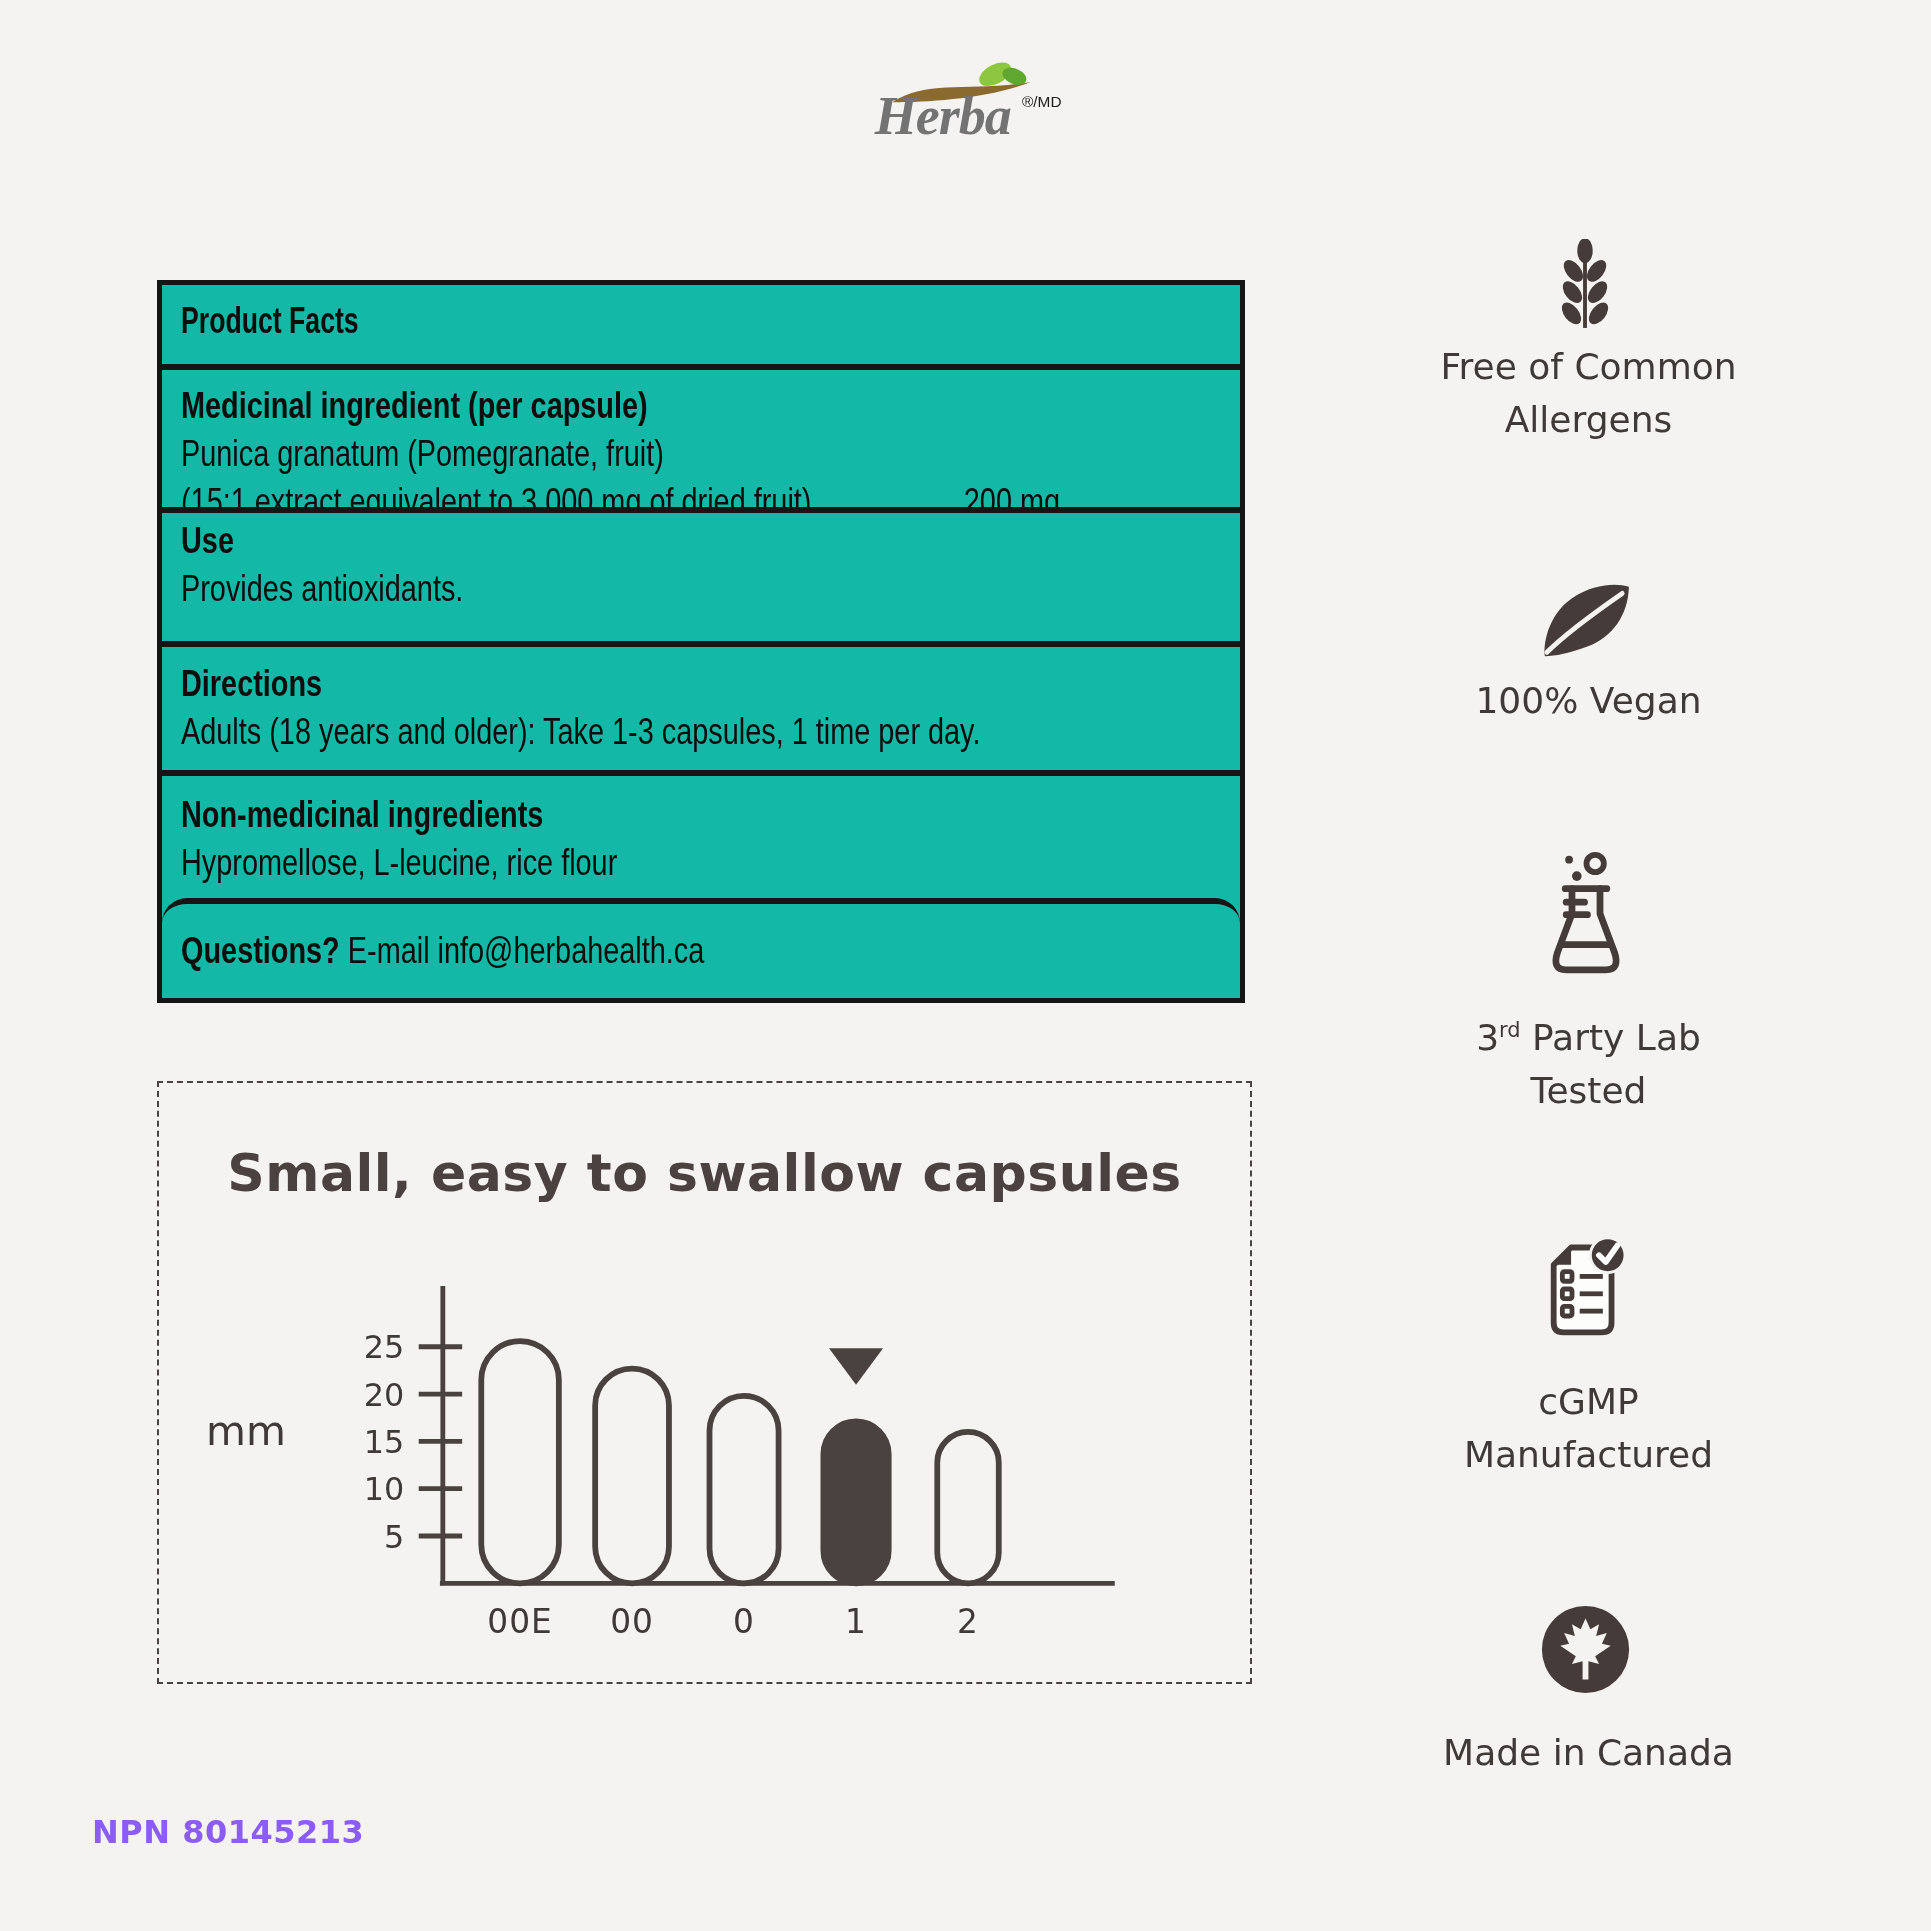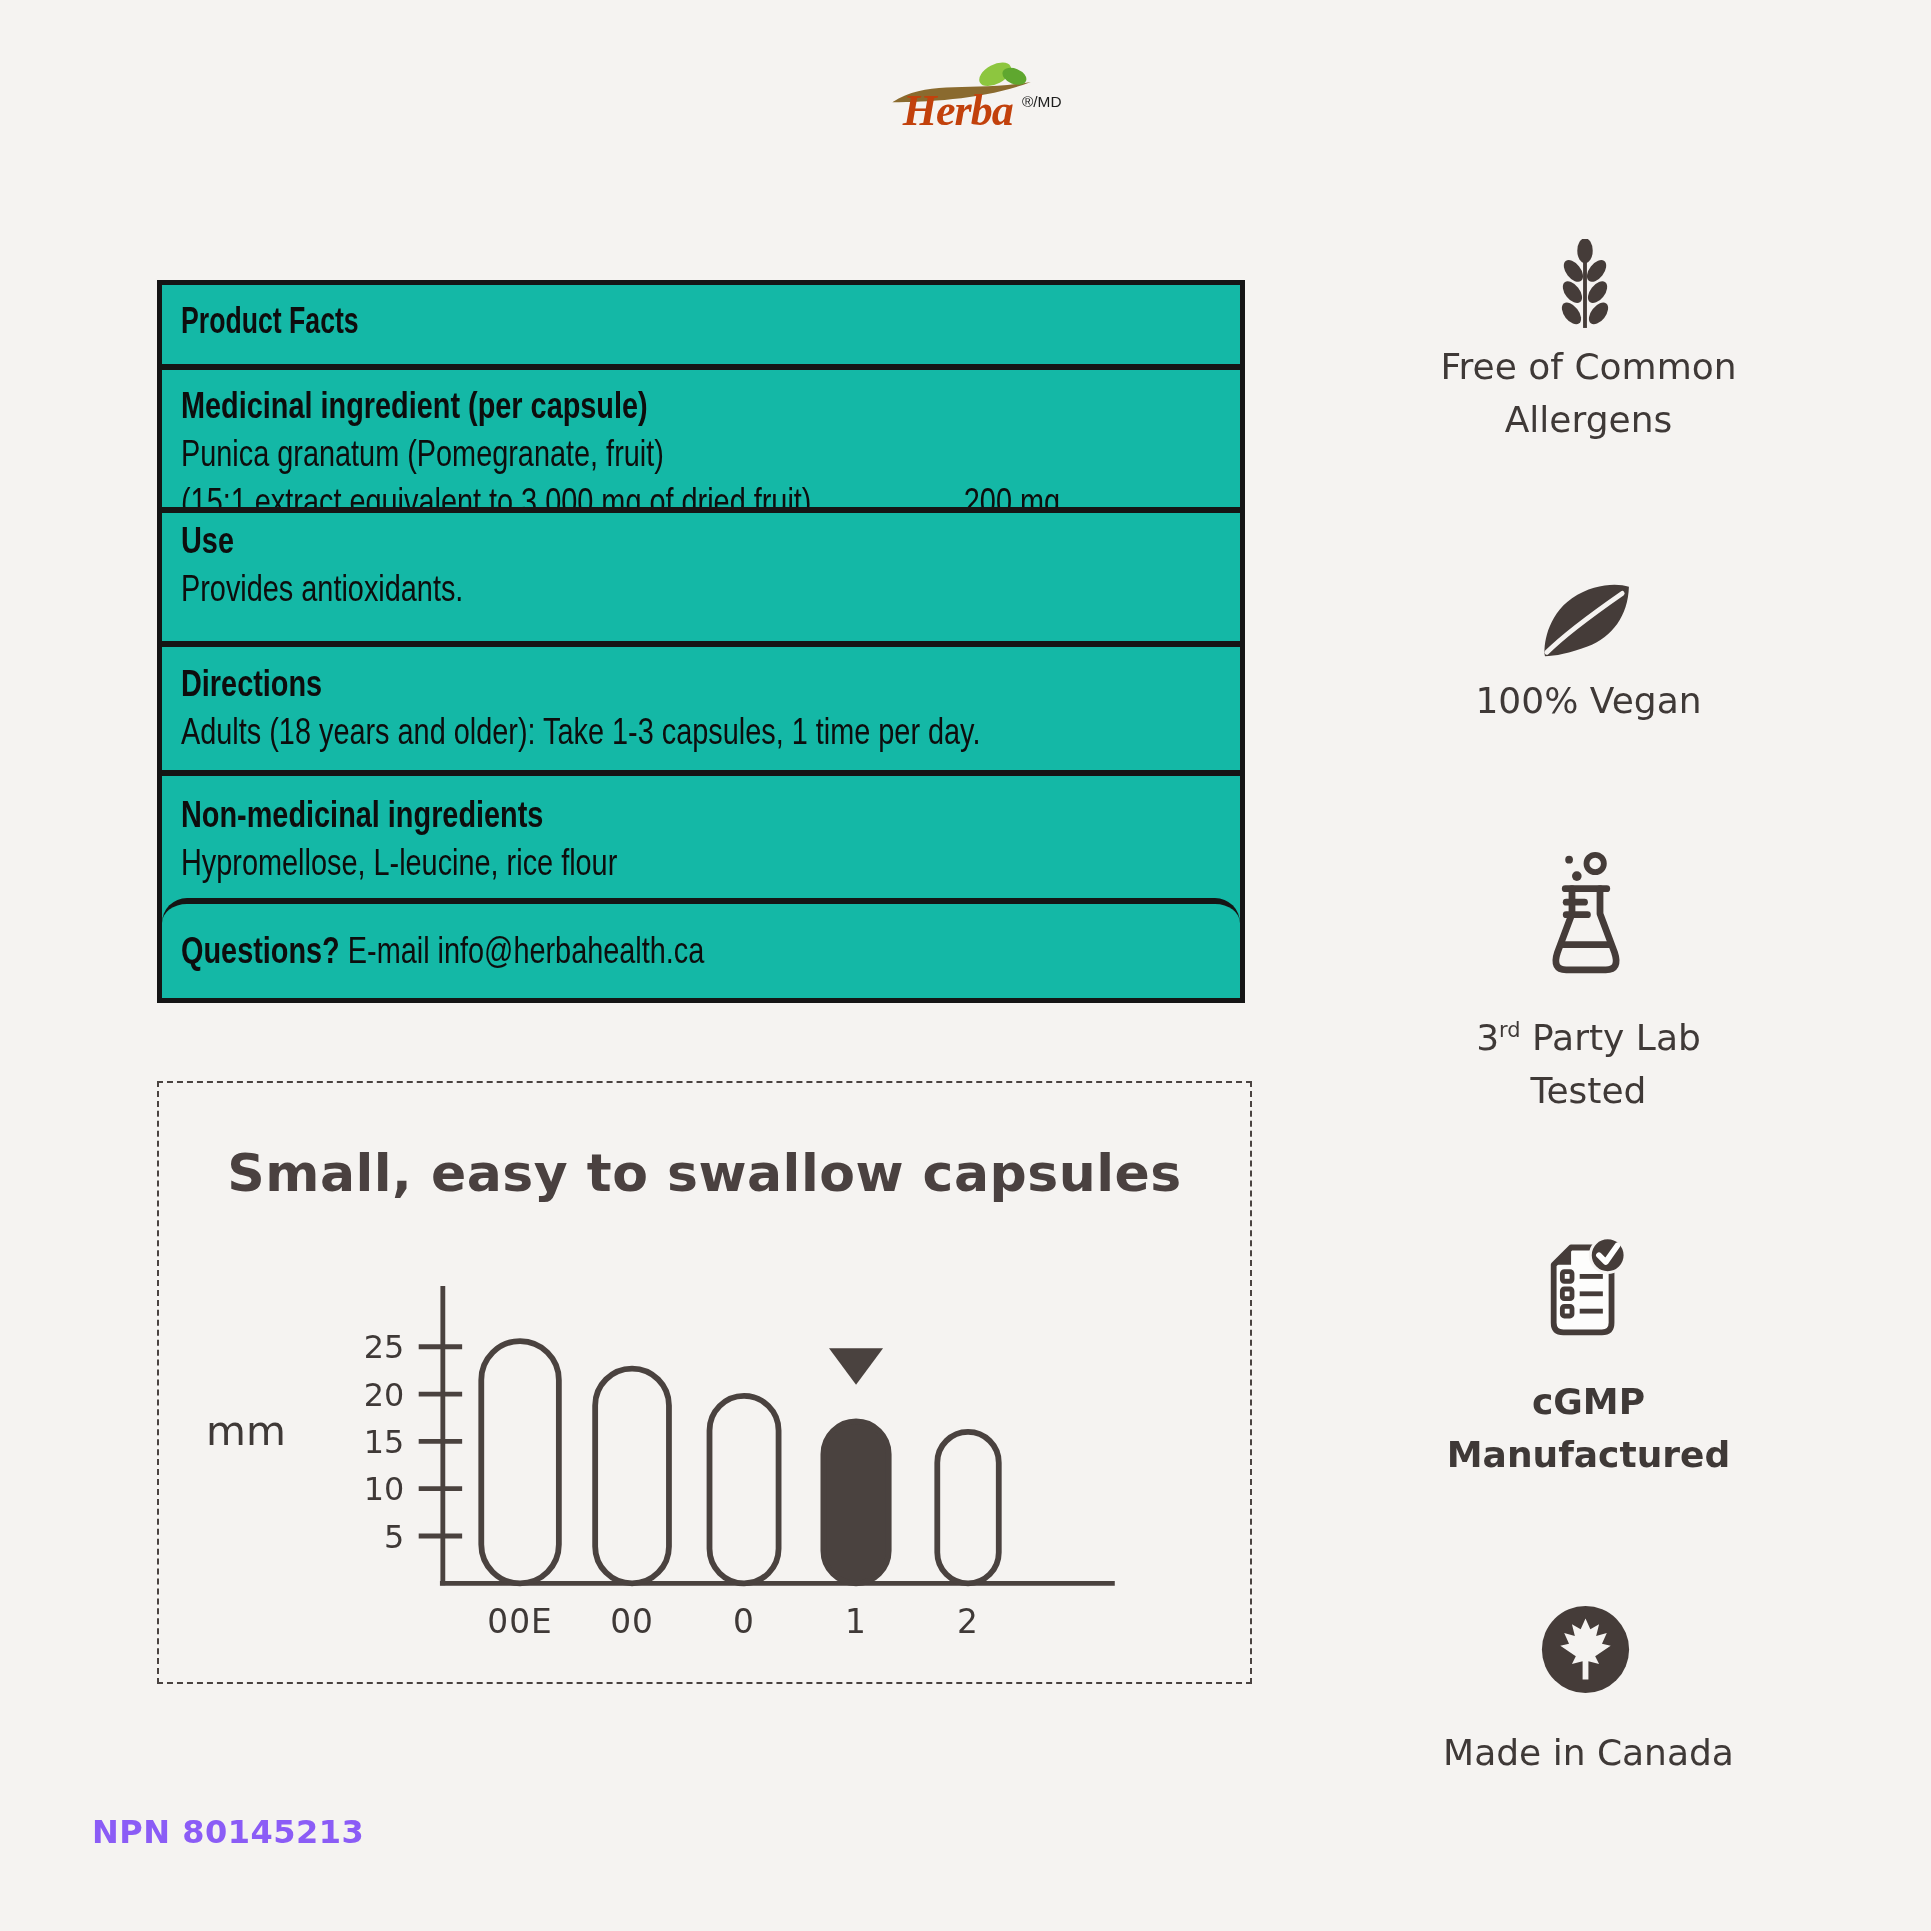--- a/index.html
+++ b/index.html
@@ -10,21 +10,21 @@
     color:#3f3937;
     overflow:hidden;
   }
 
   
   .logo{position:absolute;left:869px;top:56px;width:212px;height:92px;}
   .logo svg{position:absolute;left:21px;top:1.9px;}
   .brand{
     position:absolute;left:5.8px;top:29px;
     font-family:"Liberation Serif", serif;font-style:italic;font-weight:bold;
-    font-size:44px;color:#c2410c;letter-spacing:-1px;margin-left:28px;
+    font-size:54px;color:#737373;letter-spacing:-1px;
   }
   .tm{position:absolute;left:153px;top:37px;font-size:15.4px;color:#1d1d1d;font-family:"Liberation Sans",sans-serif;}
 
   
   .facts{
     position:absolute;left:157px;top:280px;width:1088px;
     background:#14b8a6;border:5.8px solid #151515;box-sizing:border-box;
     font-family:"Liberation Sans", sans-serif;color:#0d0d0d;
   }
   .facts .trow{box-sizing:border-box;padding-left:19.3px;overflow:hidden;}
@@ -195,21 +195,21 @@
     <rect x="21" y="39" width="10" height="10" rx="2"></rect>
     <rect x="21" y="57" width="10" height="10" rx="2"></rect>
     <rect x="21" y="75" width="10" height="10" rx="2"></rect>
     <path d="M39,44 H63"></path>
       <path d="M39,62 H63"></path>
       <path d="M39,80 H63"></path>
   </g>
   <circle cx="68" cy="22" r="18" fill="#453c39" stroke="#f5f3f1" stroke-width="3"></circle>
   <path d="M59,22 L66,29 L78,12" stroke="#ffffff" stroke-width="6" fill="none" stroke-linecap="round" stroke-linejoin="round"></path>
 </svg>
-<div class="badge-label" style="top:1375px;font-weight:bold;">
+<div class="badge-label" style="top:1375px;">
   <div>cGMP</div>
   <div>Manufactured</div>
 </div>
 
 <svg class="bicon" style="left:1539px;top:1603px;" width="93" height="93" viewBox="0 0 96 96">
   <circle cx="48" cy="48" r="45" fill="#453c39"></circle>
   <path d="M48 16 L43 27 L34 22 L37 34 L26 31 L31 42 L22 44 L38 55 L34 63 L45 60 L45 79 L51 79 L51 60 L62 63 L58 55 L74 44 L65 42 L70 31 L59 34 L62 22 L53 27 Z" fill="#f5f3f1"></path>
 </svg>
 <div class="badge-label" style="top:1726px;">
   <div>Made in Canada</div>

